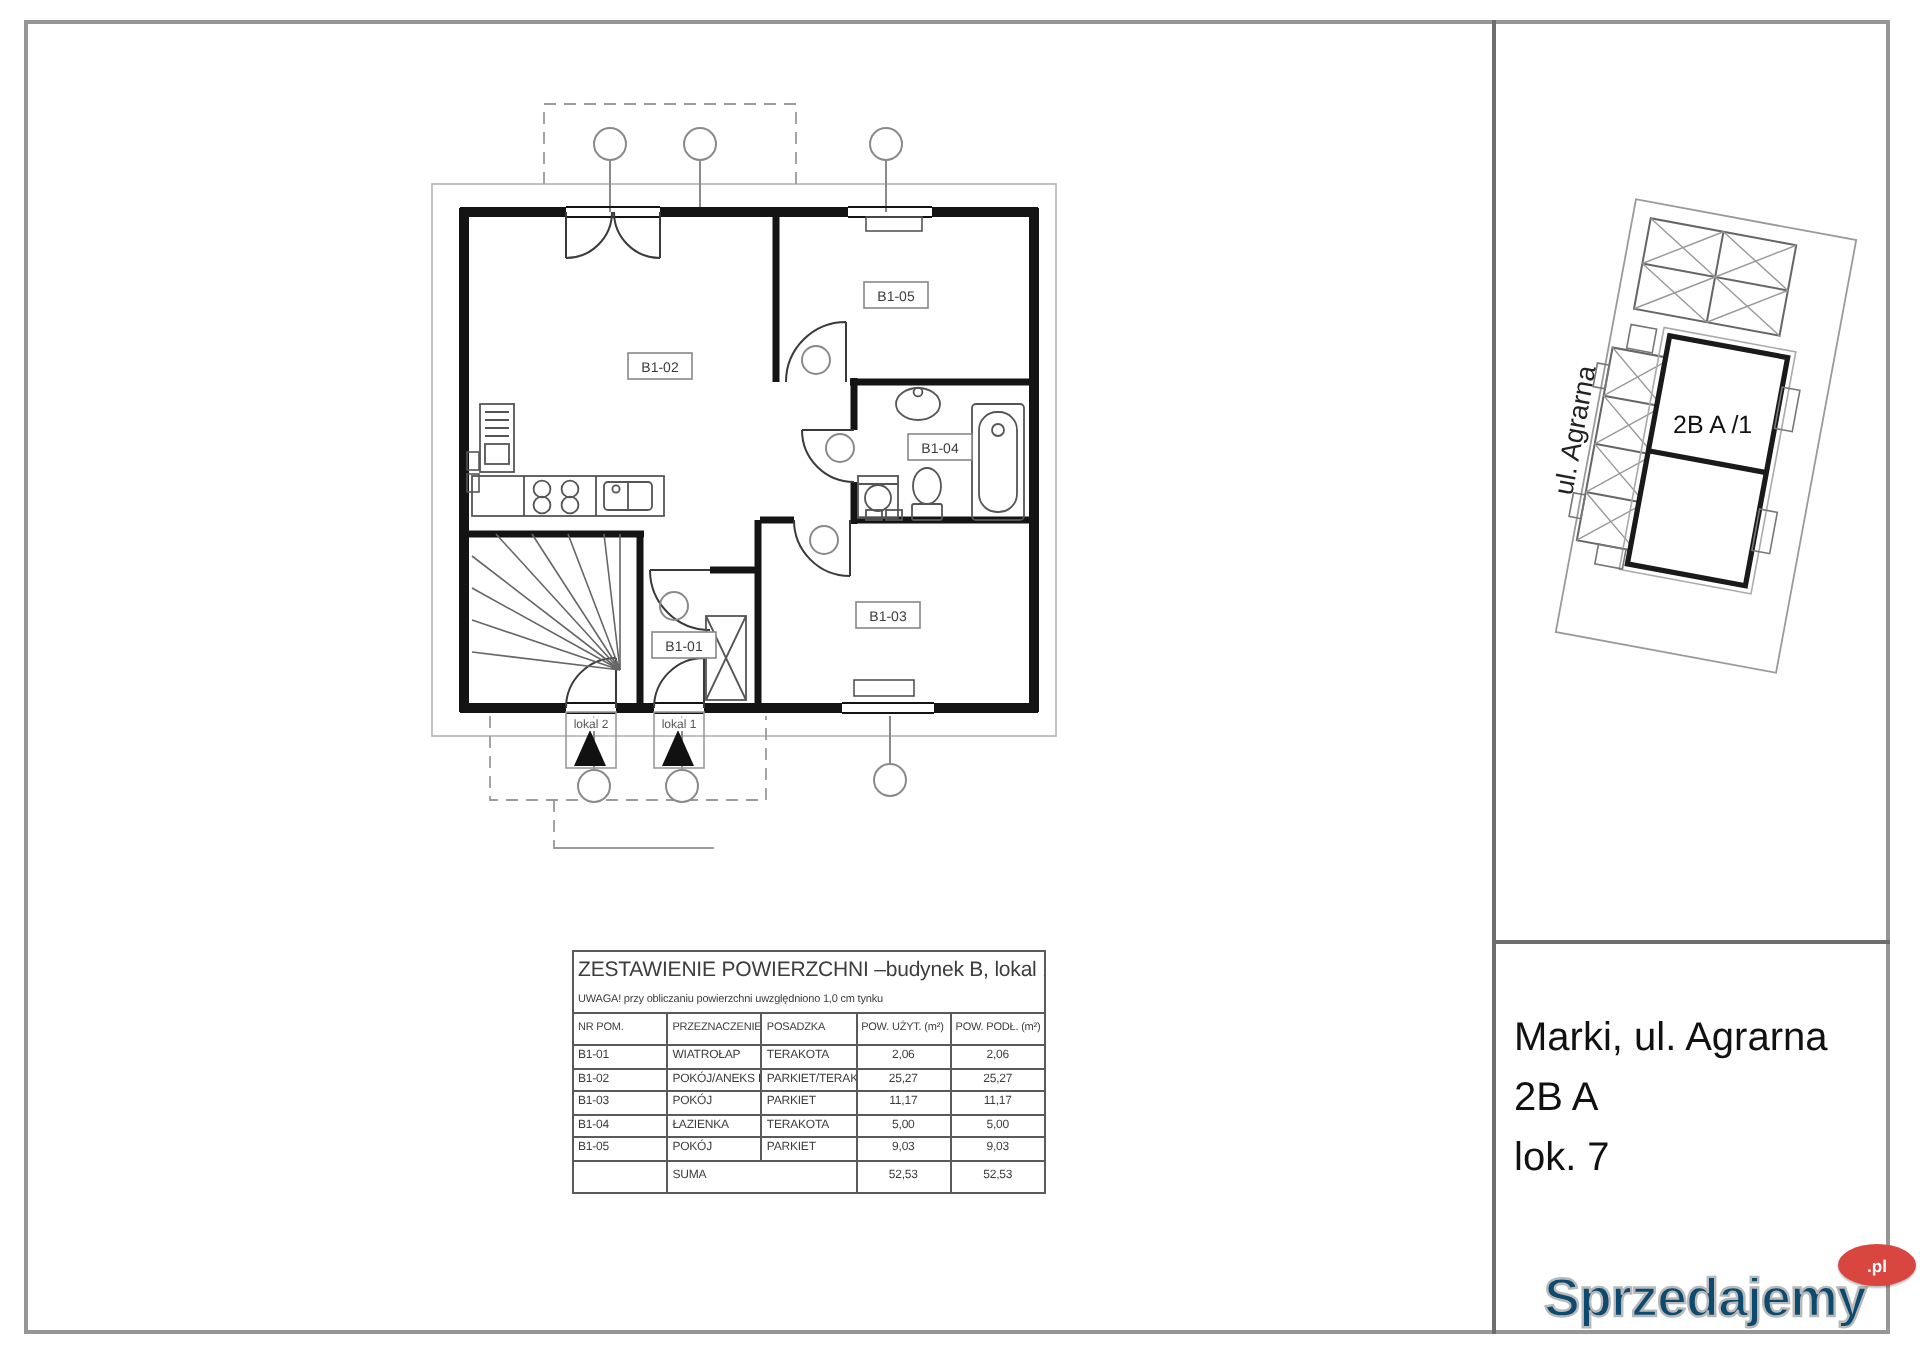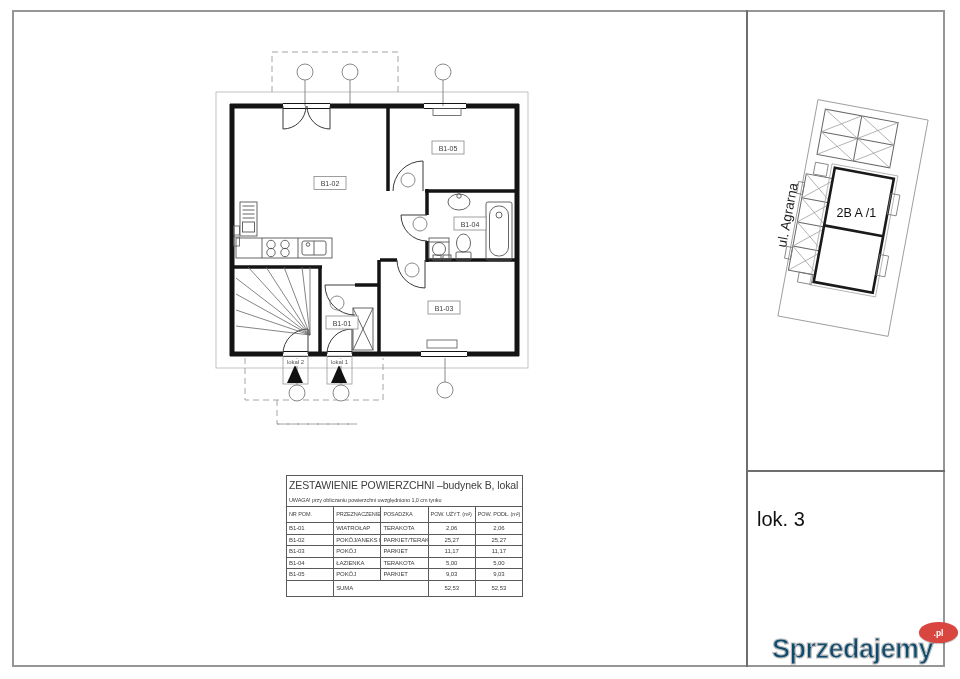--- a/index.html
+++ b/index.html
@@ -301,21 +301,22 @@
       <td></td>
       <td colspan="2">SUMA</td>
       <td class="num">52,53</td>
       <td class="num">52,53</td>
     </tr>
   </tbody>
     </table>
 </div>
 
 <div id="address" class="abs">
-  <div>lok. 3</div>
+  <div>Marki, ul. Agrarna 2B A</div>
+  <div>lok. 7</div>
 </div>
 
 <div id="watermark-text" class="abs">Sprzedajemy</div>
 <div id="watermark-badge" class="abs">
   <span>.pl</span>
 </div>
 
 <div id="vdivider" class="abs"></div>
 <div id="hdivider" class="abs"></div>
 

